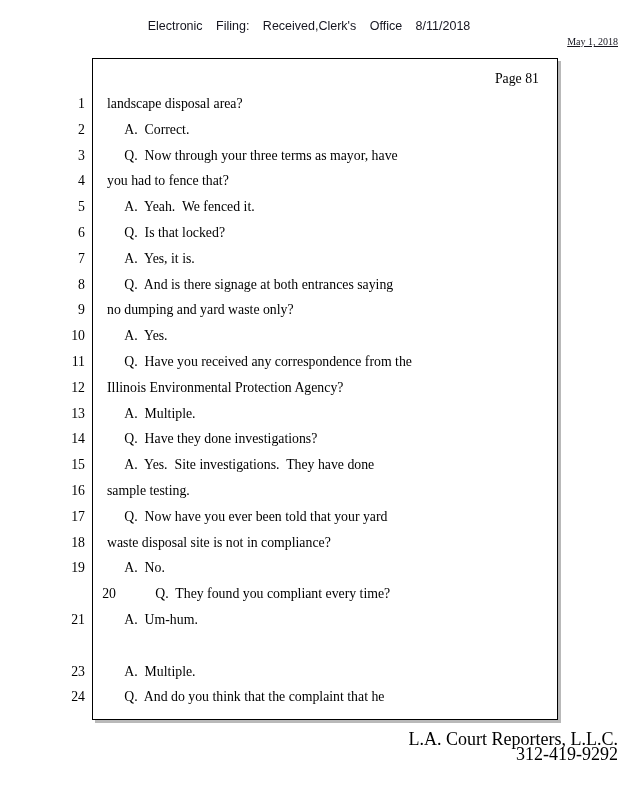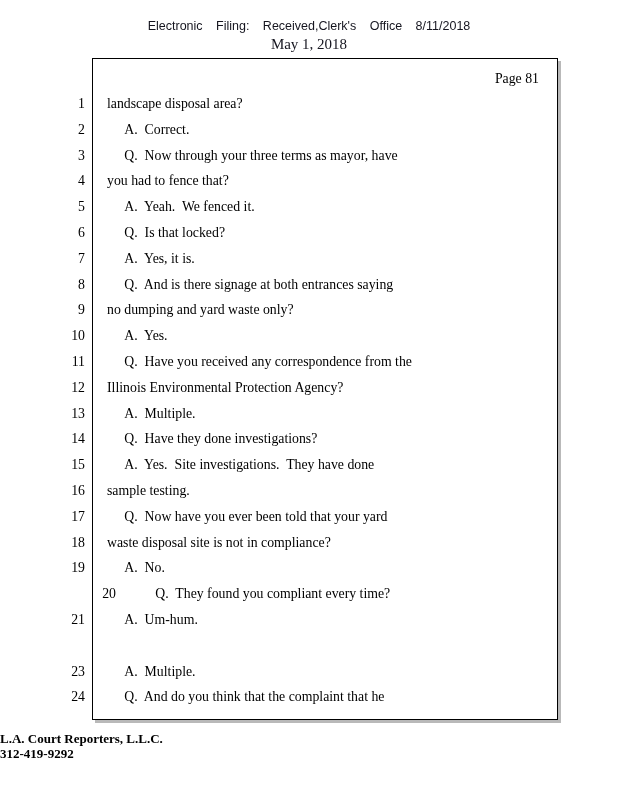--- a/index.html
+++ b/index.html
@@ -26,23 +26,24 @@
     font-size: 12.5px;
     word-spacing: 10px;
     color: var(--stamp, #15151f);
     white-space: pre;
   }
   .date-line {
     position: absolute;
     top: 36px;
     left: 0;
     width: 100%;
-    text-align: center;
-    font-size: 15px;
+    text-align: right;
+    font-size: 10px;
     color: var(--stamp, #15151f);
+    text-decoration: underline;
   }
   .page-box {
     position: absolute;
     left: 92px;
     top: 58px;
     width: 466px;
     height: 662px;
     box-sizing: border-box;
     border: 1.5px solid var(--border, #000000);
     box-shadow: 3px 3px 0 var(--shadow, #b9b9b9);
@@ -84,24 +85,23 @@
     position: absolute;
     left: 107px;
     top: 0;
     width: 440px;
   }
   .footer {
     position: absolute;
     top: 732px;
     left: 0;
     width: 100%;
-    text-align: left;
-    font-size: 13px;
+    text-align: right;
+    font-size: 18px;
     line-height: 14.5px;
-    font-weight: bold;
   }
 </style>
 </head>
 <body>
 
 <div id="canvas" style="--bg: #ffffff; --text: #000000; --stamp: #15151f; --border: #000000; --shadow: #b9b9b9;">
 
   <div class="stamp-line">Electronic Filing: Received,Clerk's Office 8/11/2018</div>
 
   <div class="date-line">May 1, 2018</div>

